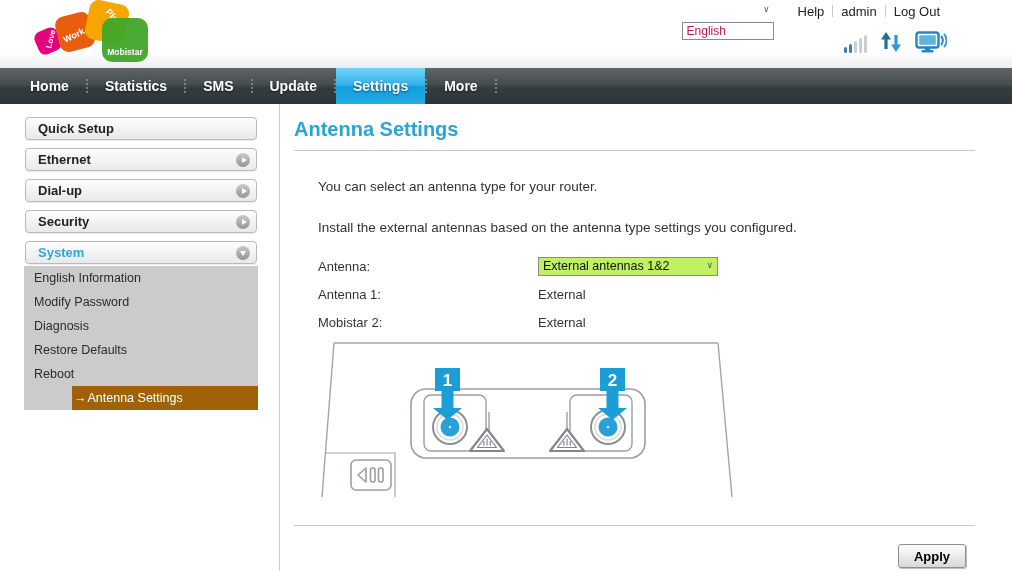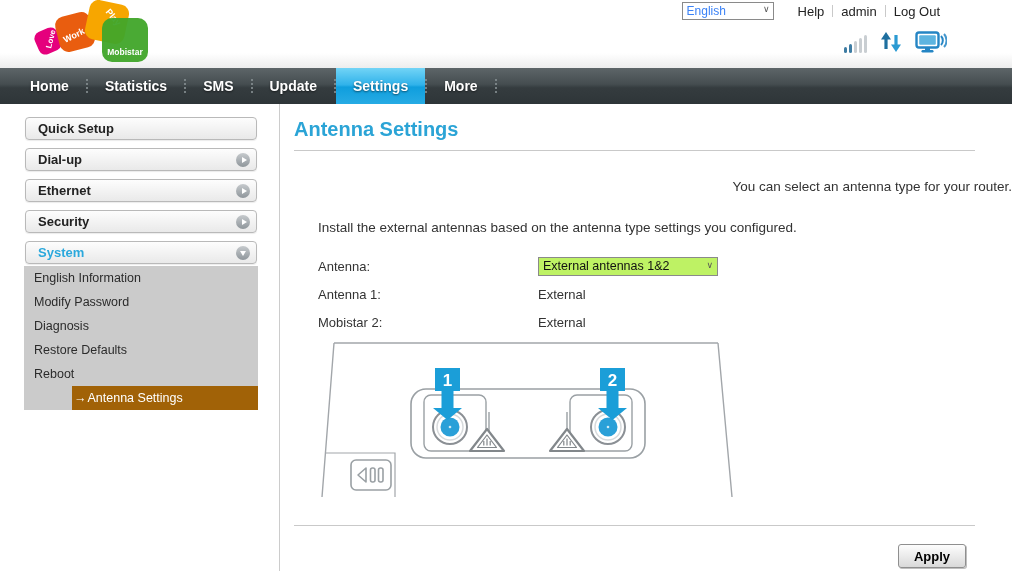--- a/index.html
+++ b/index.html
@@ -18,21 +18,21 @@
   .sq-work span { position:absolute; left:5px; top:16px; font-size:9px; transform:rotate(-12deg); display:block; }
   .sq-play { left:51px; top:0; width:40px; height:40px; background:#f7a600; border-radius:9px; transform:rotate(12deg); }
   .sq-play span { position:absolute; left:16px; top:9px; font-size:9px; transform:rotate(38deg); display:block; }
   .sq-brand { left:66px; top:16px; width:46px; height:44px; background:#41a62a; border-radius:10px; opacity:.95; }
   .sq-brand span { position:absolute; left:0; right:0; bottom:5px; text-align:center; font-size:8.5px; display:block; }
 
   .header-topright { position:absolute; top:2px; right:64px; display:flex; align-items:center; font-size:13px; color:#222; }
   .lang-wrap { position:relative; width:92px; height:18px; margin-right:16px; }
   .lang-select { width:92px; height:18px; font-size:12px; font-family:"Liberation Sans",sans-serif;
                  border:1px solid #8a8a8a; background:#fff; appearance:none; -webkit-appearance:none;
-                 padding:0 16px 0 4px; border-radius:0; color:#3b82f6; }
+                 padding:0 16px 0 4px; border-radius:0; color:#be185d;margin-top:20px; }
   .lang-chevron { position:absolute; right:4px; top:2px; font-size:9px; color:#555; pointer-events:none; }
   .toplink { padding:0 8px; cursor:pointer; }
   .toplink-sep { width:1px; height:12px; background:#c9c9c9; }
 
   .header-icons { position:absolute; top:31px; right:65px; display:flex; align-items:flex-end; gap:13px; height:22px; }
   .sigbars { display:flex; align-items:flex-end; gap:2px; height:19px; }
   .sigbars i { display:block; width:3px; border-radius:1.5px; }
   .sb1 { height:6px;  background:#3d7ca3; }
   .sb2 { height:9px;  background:#3d7ca3; }
   .sb3 { height:12px; background:#c9ced2; }
@@ -64,21 +64,21 @@
   .sub-item { height:24px; line-height:24px; padding-left:10px; font-size:12.5px; color:#2b2b2b; cursor:pointer; }
   .sub-item.active { background:#a16207; color:#fff; padding-left:2px;margin-left:48px; }
   .sub-item.active .active-prefix { margin-right:1px; }
 
   
   .main { position:absolute; top:104px; left:279px; right:0; bottom:0; border-left:1px solid #ccc;
           padding:14px 0 0 14px; background:#fff; }
   .page-title { color:#2ba4d6; font-size:20px; font-weight:bold; line-height:23px; }
   .rule { border:none; border-top:1px solid #c9c9c9; margin:9px 37px 0 0; }
   .para { font-size:13.5px; color:#333; margin-left:24px; }
-  .para-1 { margin-top:28px;text-align:right; }
+  .para-1 { margin-top:28px; }
   .para-2 { margin-top:26px; }
   .form-area { margin:21px 0 0 24px; }
   .form-row { display:flex; align-items:center; height:20px; margin-bottom:8px; font-size:13px; color:#333; }
   .form-label { width:220px; }
   .sel-wrap { position:relative; width:180px; height:19px; }
   .antenna-select { width:180px; height:19px; font-size:12.5px; font-family:"Liberation Sans",sans-serif;
                     border:1px solid #8a8a8a; background:#bef264; appearance:none; -webkit-appearance:none;
                     padding:0 18px 0 4px; border-radius:0; color:#111; }
   .sel-chevron { position:absolute; right:5px; top:3px; font-size:9px; color:#555; pointer-events:none; }
   .diagram { margin:9px 0 0 24px; display:block; }
@@ -161,27 +161,27 @@
     <span class="nav-sep"></span>
     <div class="nav-item">More</div>
     <span class="nav-sep"></span>
   </div>
 
   <div class="sidebar">
     <div class="side-btn">
       <span class="side-label">Quick Setup</span>
     </div>
     <div class="side-btn">
+      <span class="side-label">Ethernet</span>
+      <span class="btn-arrow">
+          <span class="tri-right"></span>
+        </span>
+    </div>
+    <div class="side-btn">
       <span class="side-label">Dial-up</span>
-      <span class="btn-arrow">
-          <span class="tri-right"></span>
-        </span>
-    </div>
-    <div class="side-btn">
-      <span class="side-label">Ethernet</span>
       <span class="btn-arrow">
           <span class="tri-right"></span>
         </span>
     </div>
     <div class="side-btn">
       <span class="side-label">Security</span>
       <span class="btn-arrow">
           <span class="tri-right"></span>
         </span>
     </div>

